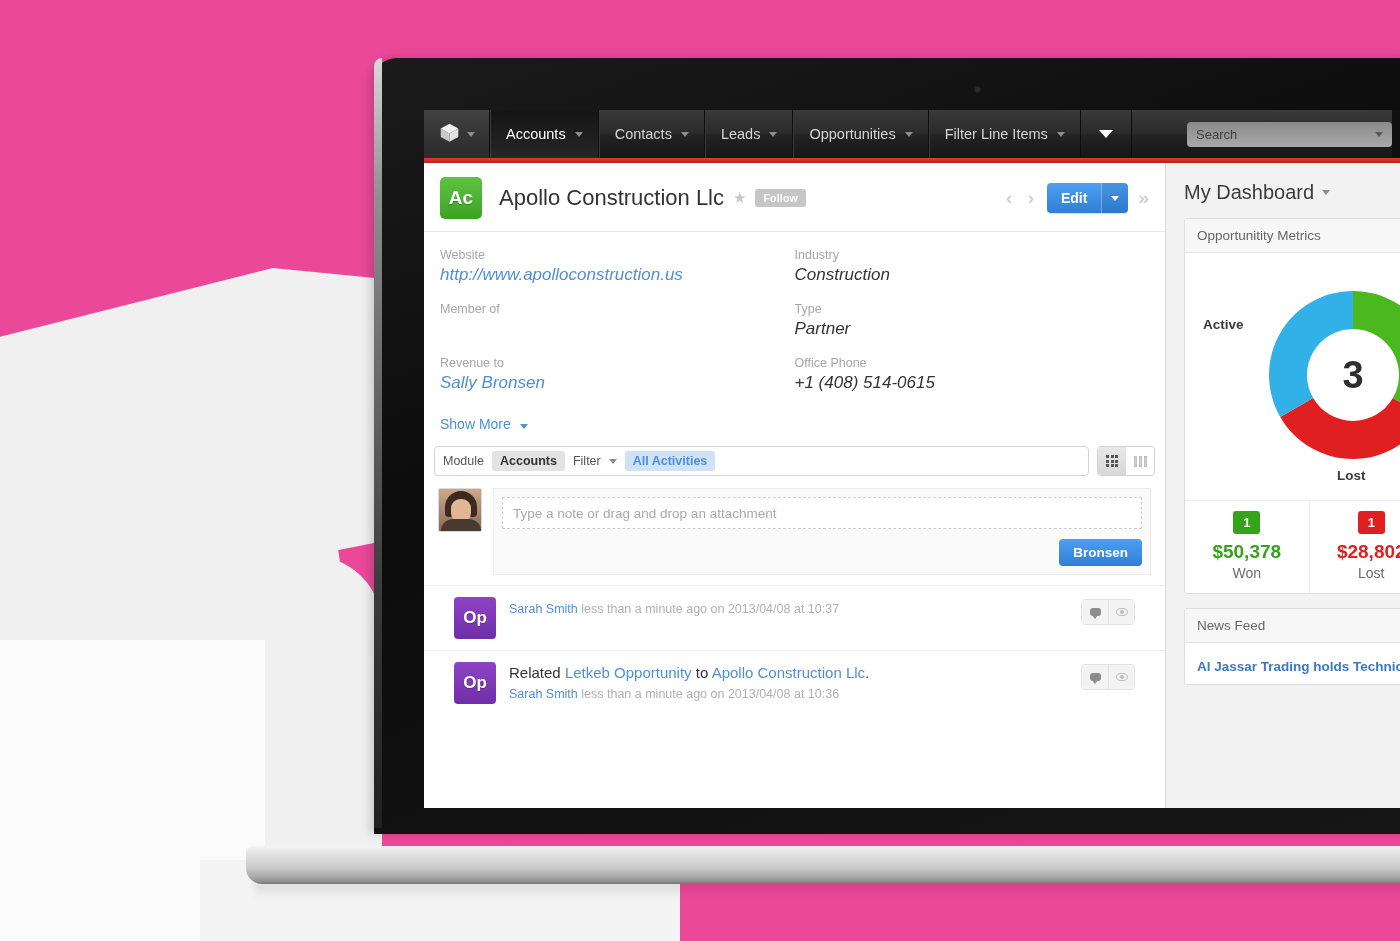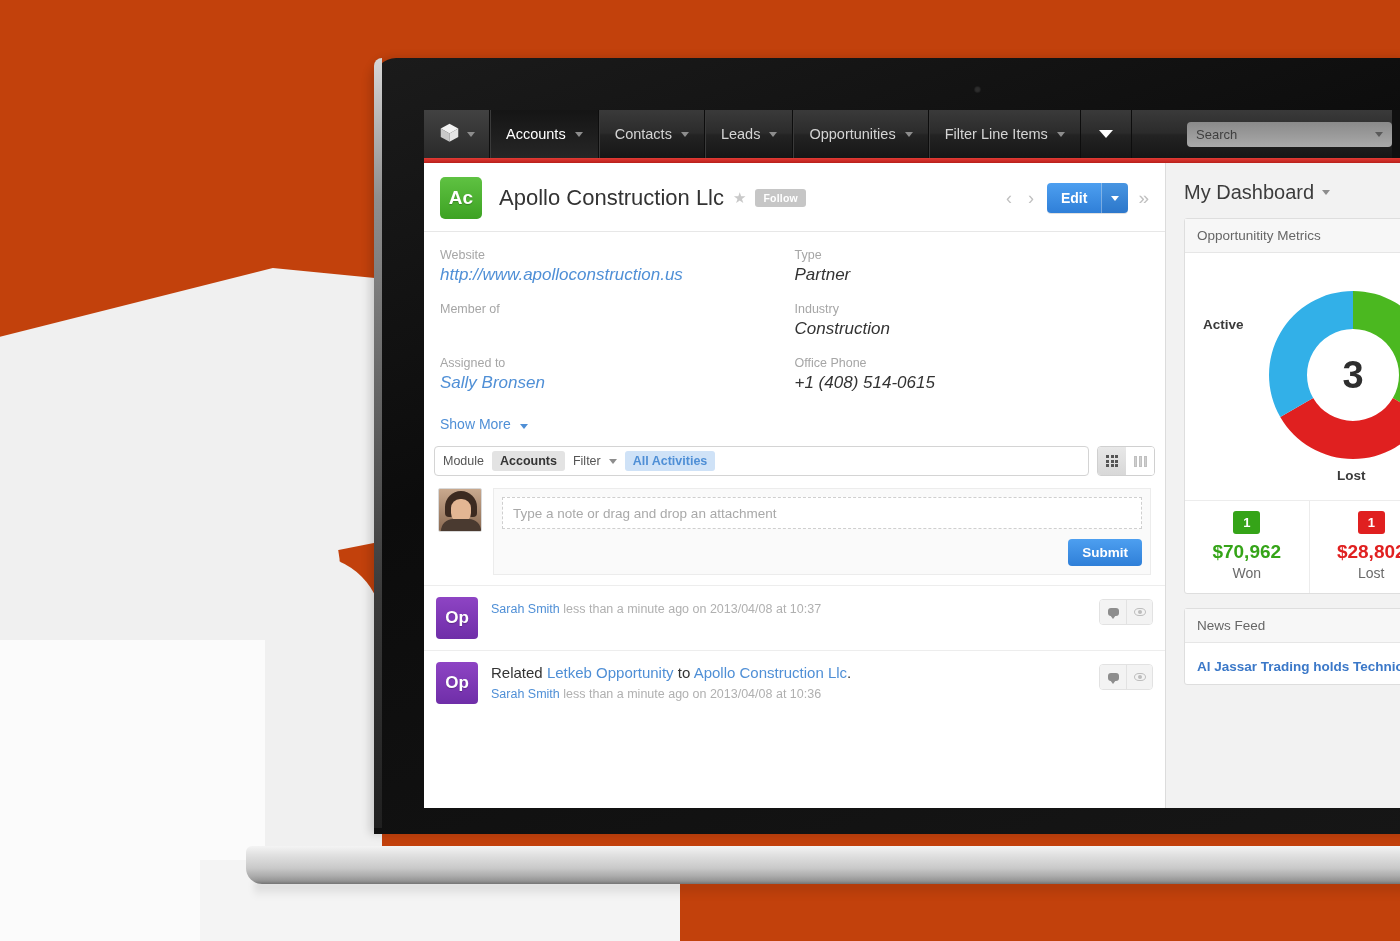--- a/index.html
+++ b/index.html
@@ -4,21 +4,21 @@
 <style>
   * { box-sizing: border-box; margin: 0; padding: 0; }
   html, body {
     width: 1400px; height: 941px;
     overflow: hidden;
     font-family: "Liberation Sans", sans-serif;
     background: #fafafa;
   }
 
   
-  #stage { position: relative; width: 1400px; height: 941px; background: #c2410c; overflow: hidden; }
+  #stage { position: relative; width: 1400px; height: 941px; background: #ec4899; overflow: hidden; }
   .wm { position: absolute; background: #f1f1f1; }
   .wm-top {
     left: -60px; top: 268px; width: 640px; height: 300px;
     background: #f0f0f0;
     clip-path: polygon(0% 28%, 52% 0%, 100% 10%, 100% 78%, 48% 100%, 0% 82%);
     border-radius: 40px;
   }
   .wm-stem {
     left: 232px; top: 556px; width: 150px; height: 300px;
     background: #f0f0f0;
@@ -188,21 +188,21 @@
     display:flex; align-items:center; padding: 0 10px; color:#a9a9a9; font-size: 13.5px;
   }
   .comp-foot { display:flex; justify-content:flex-end; padding-top: 10px; }
   .btn-submit {
     background: linear-gradient(180deg,#4d9ff0,#2f7fd8); color:#fff; font-size:13.5px; font-weight:bold;
     padding: 6px 14px; border-radius:4px;
   }
 
   
   .feed { margin-top: 10px; }
-  .feed-row { display:flex; align-items:flex-start; padding: 11px 12px; border-top:1px solid #ededed; }
+  .feed-row { display:flex; align-items:flex-start; padding: 11px 30px; border-top:1px solid #ededed; }
   .feed-badge {
     width: 42px; height: 42px; border-radius: 4px; flex-shrink:0;
     background: linear-gradient(180deg,#8e44c4,#6f2ea8);
     color:#fff; font-size: 17px; font-weight:bold;
     display:flex; align-items:center; justify-content:center;
     text-shadow: 0 1px 1px rgba(0,0,0,.25);
   }
   .feed-body { margin-left: 13px; flex:1; padding-top:1px; }
   .feed-line { font-size: 15px; color:#333; line-height: 1.35; }
   .feed-line a { color:#4f8fd6; text-decoration:none; }
@@ -333,32 +333,32 @@
               <div class="fcol">
                 <div class="frow">
                   <div class="flabel">Website</div>
                   <div class="fvalue link">http://www.apolloconstruction.us</div>
                 </div>
                 <div class="frow">
                   <div class="flabel">Member of</div>
                   <div class="fvalue"></div>
                 </div>
                 <div class="frow">
-                  <div class="flabel">Assigned to</div>
+                  <div class="flabel">Revenue to</div>
                   <div class="fvalue link">Sally Bronsen</div>
                 </div>
               </div>
               <div class="fcol">
+                <div class="frow">
+                  <div class="flabel">Industry</div>
+                  <div class="fvalue">Construction</div>
+                </div>
                 <div class="frow">
                   <div class="flabel">Type</div>
                   <div class="fvalue">Partner</div>
-                </div>
-                <div class="frow">
-                  <div class="flabel">Industry</div>
-                  <div class="fvalue">Construction</div>
                 </div>
                 <div class="frow">
                   <div class="flabel">Office Phone</div>
                   <div class="fvalue">+1 (408) 514-0615</div>
                 </div>
               </div>
             </div>
 
             <div class="show-more">
               <span>Show More</span>
@@ -401,21 +401,21 @@
               <div class="avatar">
                 <div class="av-hair"></div>
                 <div class="av-face"></div>
                 <div class="av-body"></div>
               </div>
               <div class="comp-box">
                 <div class="comp-input">
                   <span>Type a note or drag and drop an attachment</span>
                 </div>
                 <div class="comp-foot">
-                  <span class="btn-submit">Submit</span>
+                  <span class="btn-submit">Bronsen</span>
                 </div>
               </div>
             </div>
 
             <div class="feed">
 
               <div class="feed-row">
                 <div class="feed-badge">Op</div>
                 <div class="feed-body">
                   <div class="feed-meta">
@@ -479,21 +479,21 @@
                     </g>
                   </svg>
                   <div class="donut-center">3</div>
                   <div class="lbl-active">Active</div>
                   <div class="lbl-lost">Lost</div>
                 </div>
               </div>
               <div class="metrics">
                 <div class="metric">
                   <span class="m-chip" style="background:#35a418">1</span>
-                  <div class="m-amt" style="color:#35a418">$70,962</div>
+                  <div class="m-amt" style="color:#35a418">$50,378</div>
                   <div class="m-lbl">Won</div>
                 </div>
                 <div class="metric">
                   <span class="m-chip" style="background:#e02020">1</span>
                   <div class="m-amt" style="color:#e02020">$28,802</div>
                   <div class="m-lbl">Lost</div>
                 </div>
               </div>
             </div>
 

